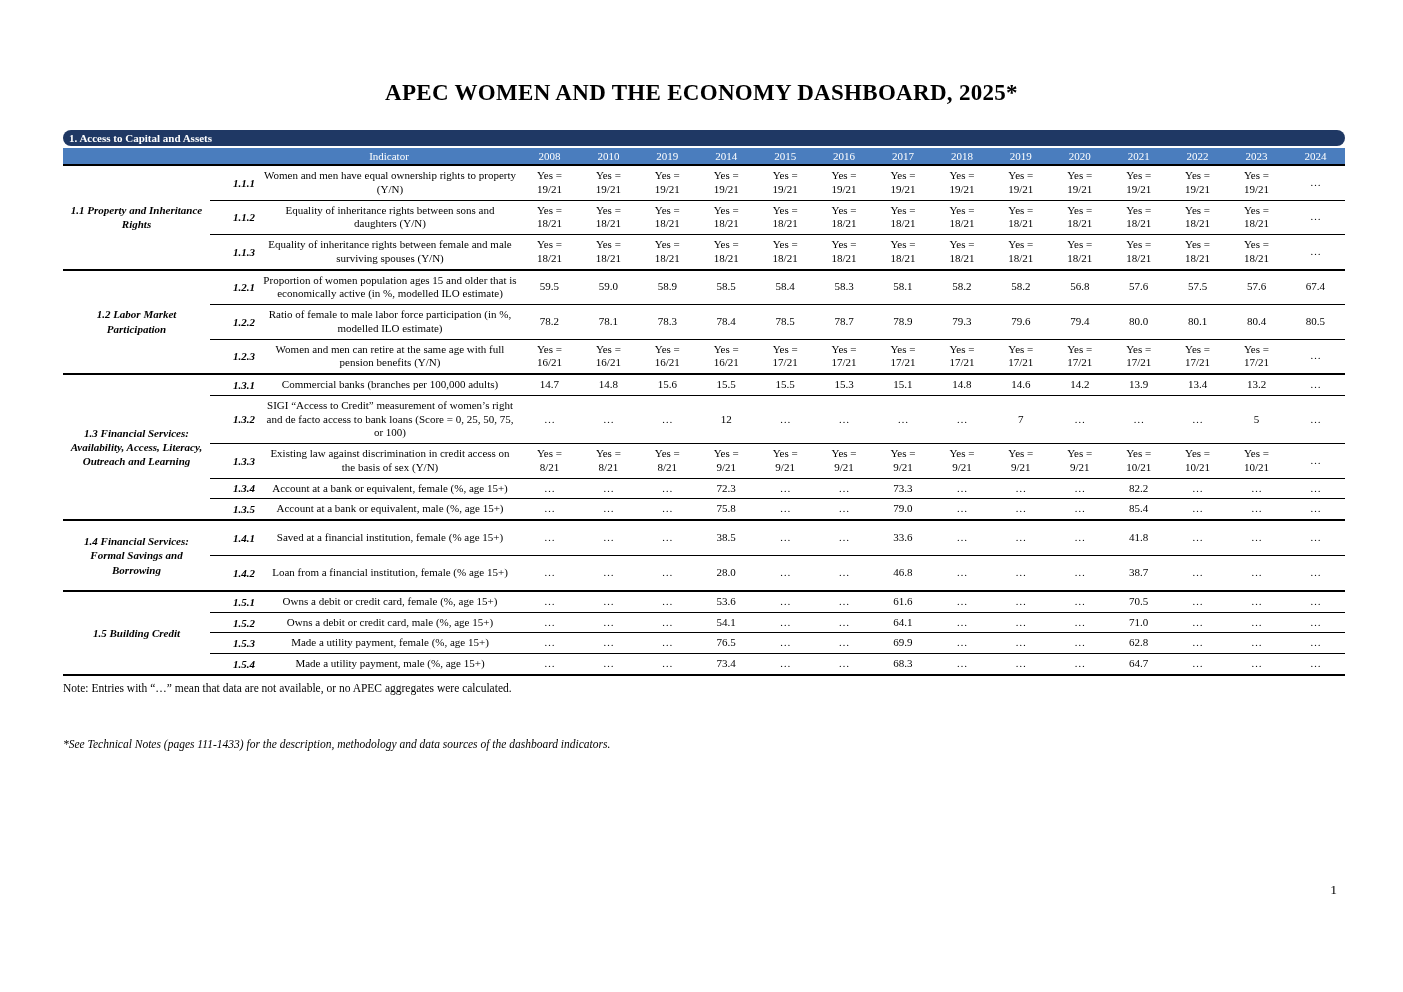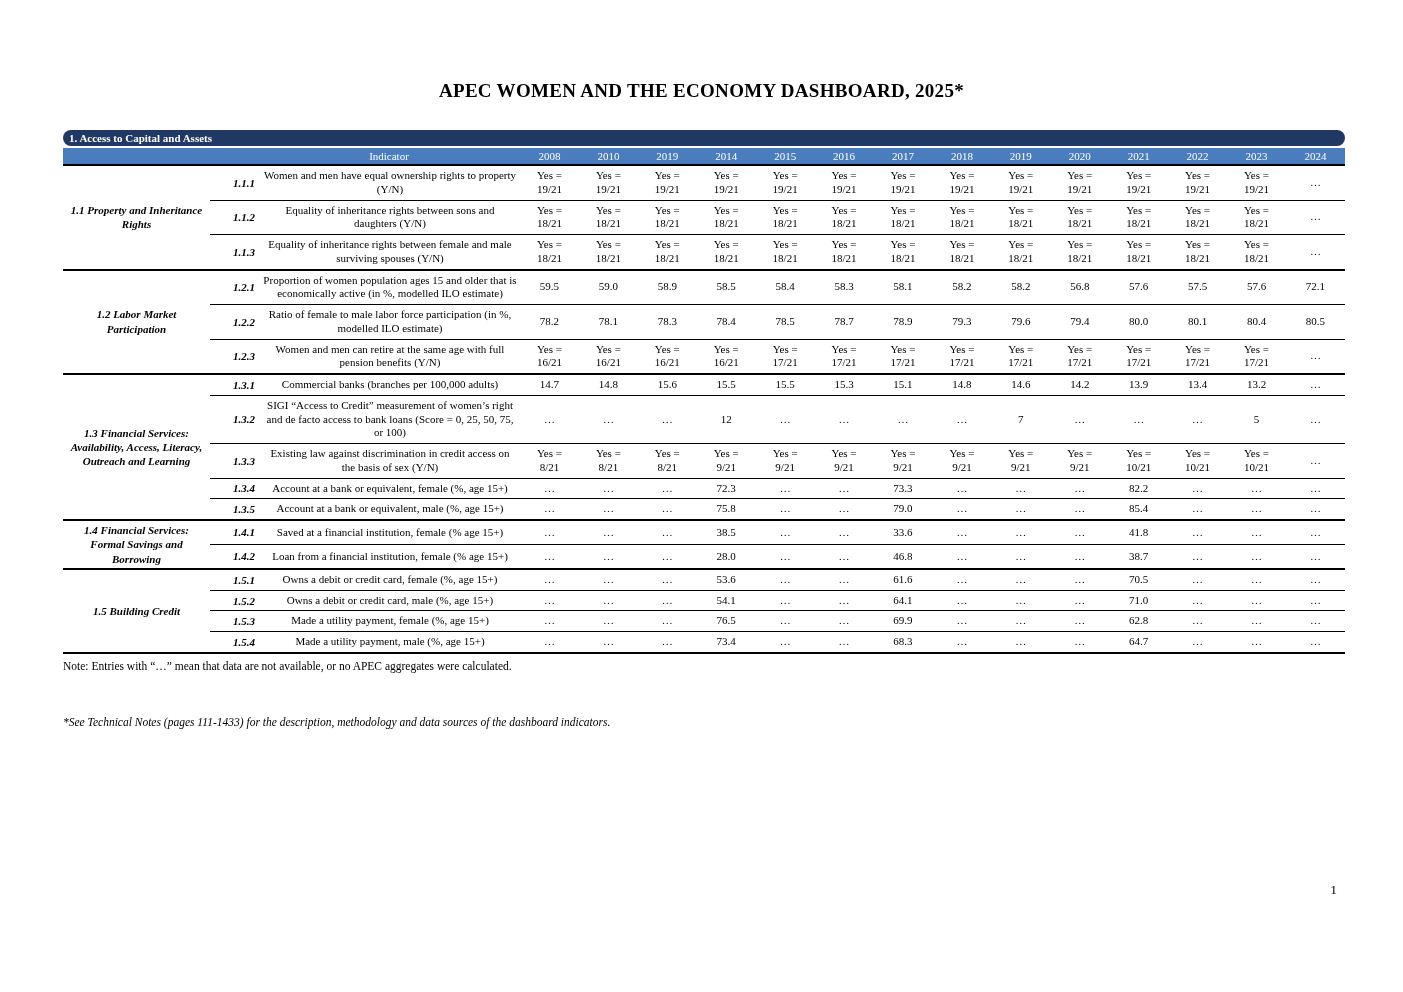--- a/index.html
+++ b/index.html
@@ -1,35 +1,35 @@
 <!DOCTYPE html>
 <html><head>
 <meta charset="utf-8">
 <style>
   html,body { margin:0; padding:0; }
   body {
     width:1403px; height:992px; background:#ffffff; position:relative; overflow:hidden;
     font-family:"Liberation Serif", serif; color:#000;
   }
   .title {
-    text-align:center; font-weight:bold; font-size:19px; letter-spacing:.3px;
+    text-align:center; font-weight:bold; font-size:23px; letter-spacing:.3px;
     margin-top:80px;
   }
   .table-wrap { position:absolute; left:63px; top:130px; width:1282px; }
   .section-bar {
     background:#1F3864; color:#fff; font-weight:bold; font-size:11px;
     height:16px; line-height:16px; padding-left:6px; margin-bottom:2px;border-radius:8px;
   }
   table { border-collapse:collapse; table-layout:fixed; width:1282px; border-bottom:2.5px solid #000; }
   thead td {
     background:#4A7DBE; color:#fff; font-weight:normal; font-size:11px;
     text-align:center; height:16px; border-bottom:2.5px solid #000; padding:0;
   }
   tbody td { font-size:11px; padding:3px 3px; vertical-align:middle; }
-  .group-cell { font-weight:bold; font-style:italic; text-align:center; line-height:1.3; padding:2px 6px; }
+  .group-cell { font-weight:bold; font-style:italic; text-align:center; line-height:1.3; padding:13px 6px; }
   .id-cell { font-weight:bold; font-style:italic; text-align:right; }
   .desc-cell { text-align:center; padding-left:5px; line-height:1.25; }
   .val-cell { text-align:center; white-space:pre-line; line-height:1.25; }
   tbody tr:not(.group-first) td { border-top:1px solid #000; }
   tbody tr.group-first:not(:first-child) td { border-top:2.5px solid #000; }
   .note { margin-top:6px; font-size:11.5px; }
   .footnote { margin-top:44px; font-style:italic; font-size:11.5px; }
   .page-num { position:absolute; top:882px; right:66px; font-size:13.5px; }
 </style>
 </head>
@@ -170,21 +170,21 @@
           <td class="val-cell">58.5</td>
           <td class="val-cell">58.4</td>
           <td class="val-cell">58.3</td>
           <td class="val-cell">58.1</td>
           <td class="val-cell">58.2</td>
           <td class="val-cell">58.2</td>
           <td class="val-cell">56.8</td>
           <td class="val-cell">57.6</td>
           <td class="val-cell">57.5</td>
           <td class="val-cell">57.6</td>
-          <td class="val-cell">72.1</td>
+          <td class="val-cell">67.4</td>
         </tr>
         <tr>
           <td class="id-cell">1.2.2</td>
           <td class="desc-cell">Ratio of female to male labor force participation (in %, modelled ILO estimate)</td>
           <td class="val-cell">78.2</td>
           <td class="val-cell">78.1</td>
           <td class="val-cell">78.3</td>
           <td class="val-cell">78.4</td>
           <td class="val-cell">78.5</td>
           <td class="val-cell">78.7</td>

